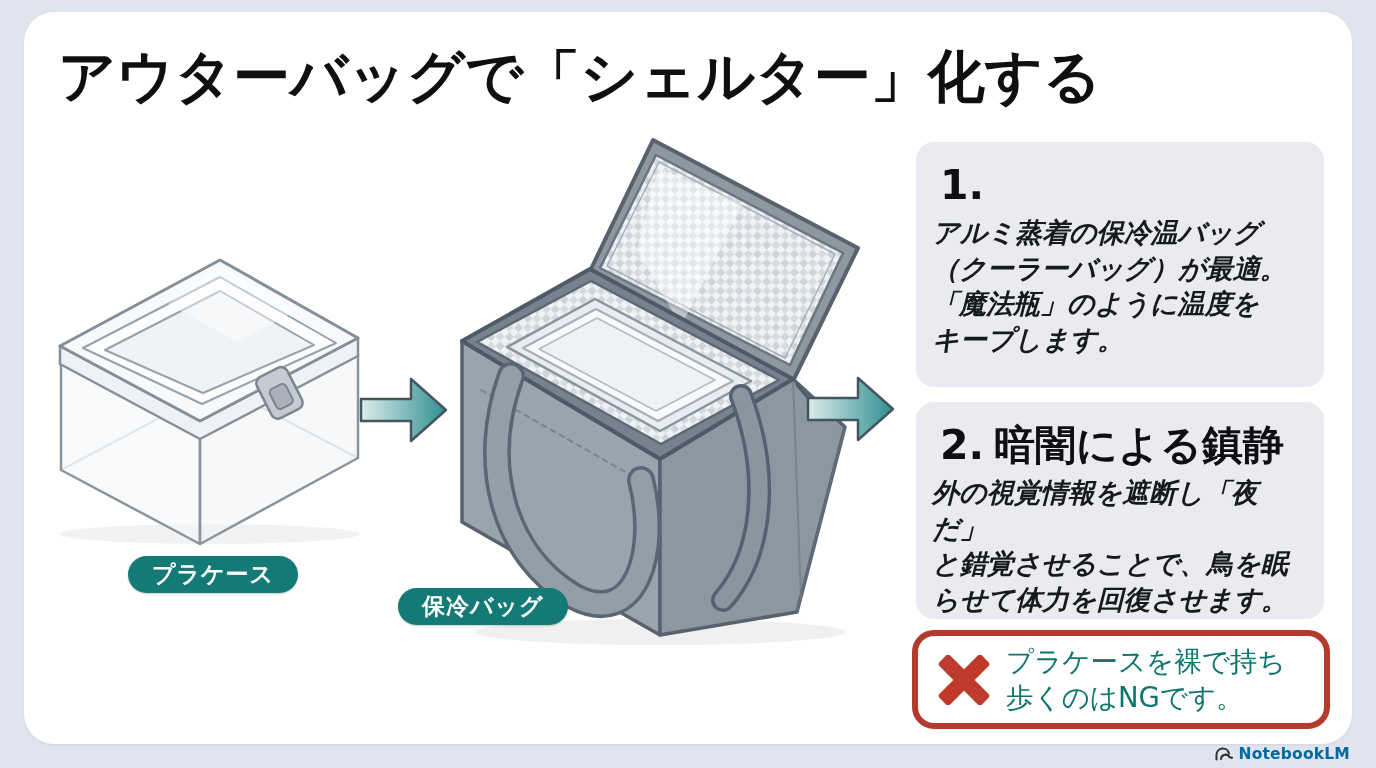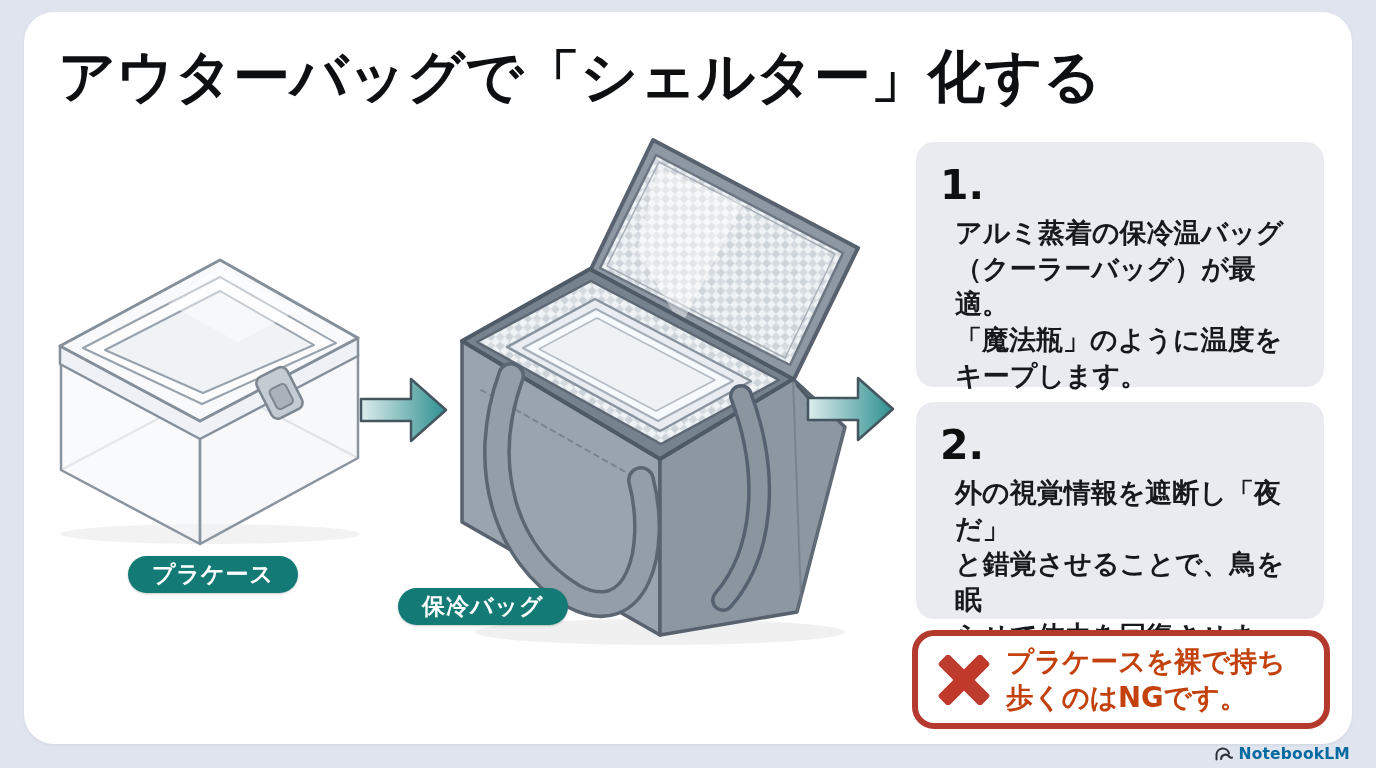--- a/index.html
+++ b/index.html
@@ -39,32 +39,32 @@
     border-radius:18px;padding:0;
   }
   .panel-1{top:142px;height:245px;}
   .panel-2{top:402px;height:217px;}
   .panel-heading{
     display:flex;gap:10px;align-items:baseline;
     margin:20px 0 6px 24px;
     font-size:41px;font-weight:900;color:#0e0f11;line-height:1.15;
   }
   .panel-body{
-    margin:4px 20px 0 39px;
+    margin:4px 20px 0 16px;
     font-size:27px;font-weight:700;line-height:1.32;color:#17191c;
-    white-space:pre-line;letter-spacing:0px;
+    white-space:pre-line;letter-spacing:0px;font-style:italic;
   }
   .warning{
     position:absolute;left:912px;top:630px;width:418px;height:99px;
     background:#ffffff;border:6px solid #b43a2e;border-radius:22px;
     box-sizing:border-box;display:flex;align-items:center;gap:16px;
     padding:0 14px 0 20px;
   }
   .warning-text{
-    font-size:27.5px;font-weight:700;line-height:1.3;color:#c2410c;
+    font-size:27.5px;font-weight:400;line-height:1.3;color:#0f766e;
     white-space:pre-line;
   }
   .x-icon{flex:0 0 auto;width:52px;height:50px;}
   .footer{
     position:absolute;right:26px;top:743px;height:22px;
     display:flex;align-items:center;gap:5px;color:#0369a1;
   }
   .footer-brand{font-size:15.5px;font-weight:600;letter-spacing:0.2px;}
 </style>
 </head>
@@ -169,20 +169,21 @@
     </div>
     <div class="panel-body">アルミ蒸着の保冷温バッグ
 （クーラーバッグ）が最適。
 「魔法瓶」のように温度を
 キープします。</div>
   </div>
 
   <div class="panel panel-2">
     <div class="panel-heading">
       <span>2.</span>
+      <span>暗闇による鎮静</span>
     </div>
     <div class="panel-body">外の視覚情報を遮断し「夜だ」
 と錯覚させることで、鳥を眠
 らせて体力を回復させます。</div>
   </div>
 
   <div class="warning">
     <svg class="x-icon" viewBox="0 0 52 50">
       <g transform="translate(26,25)">
         <rect x="-30" y="-7.5" width="60" height="15" rx="3" transform="rotate(45)" fill="#bd3b2f"></rect>

